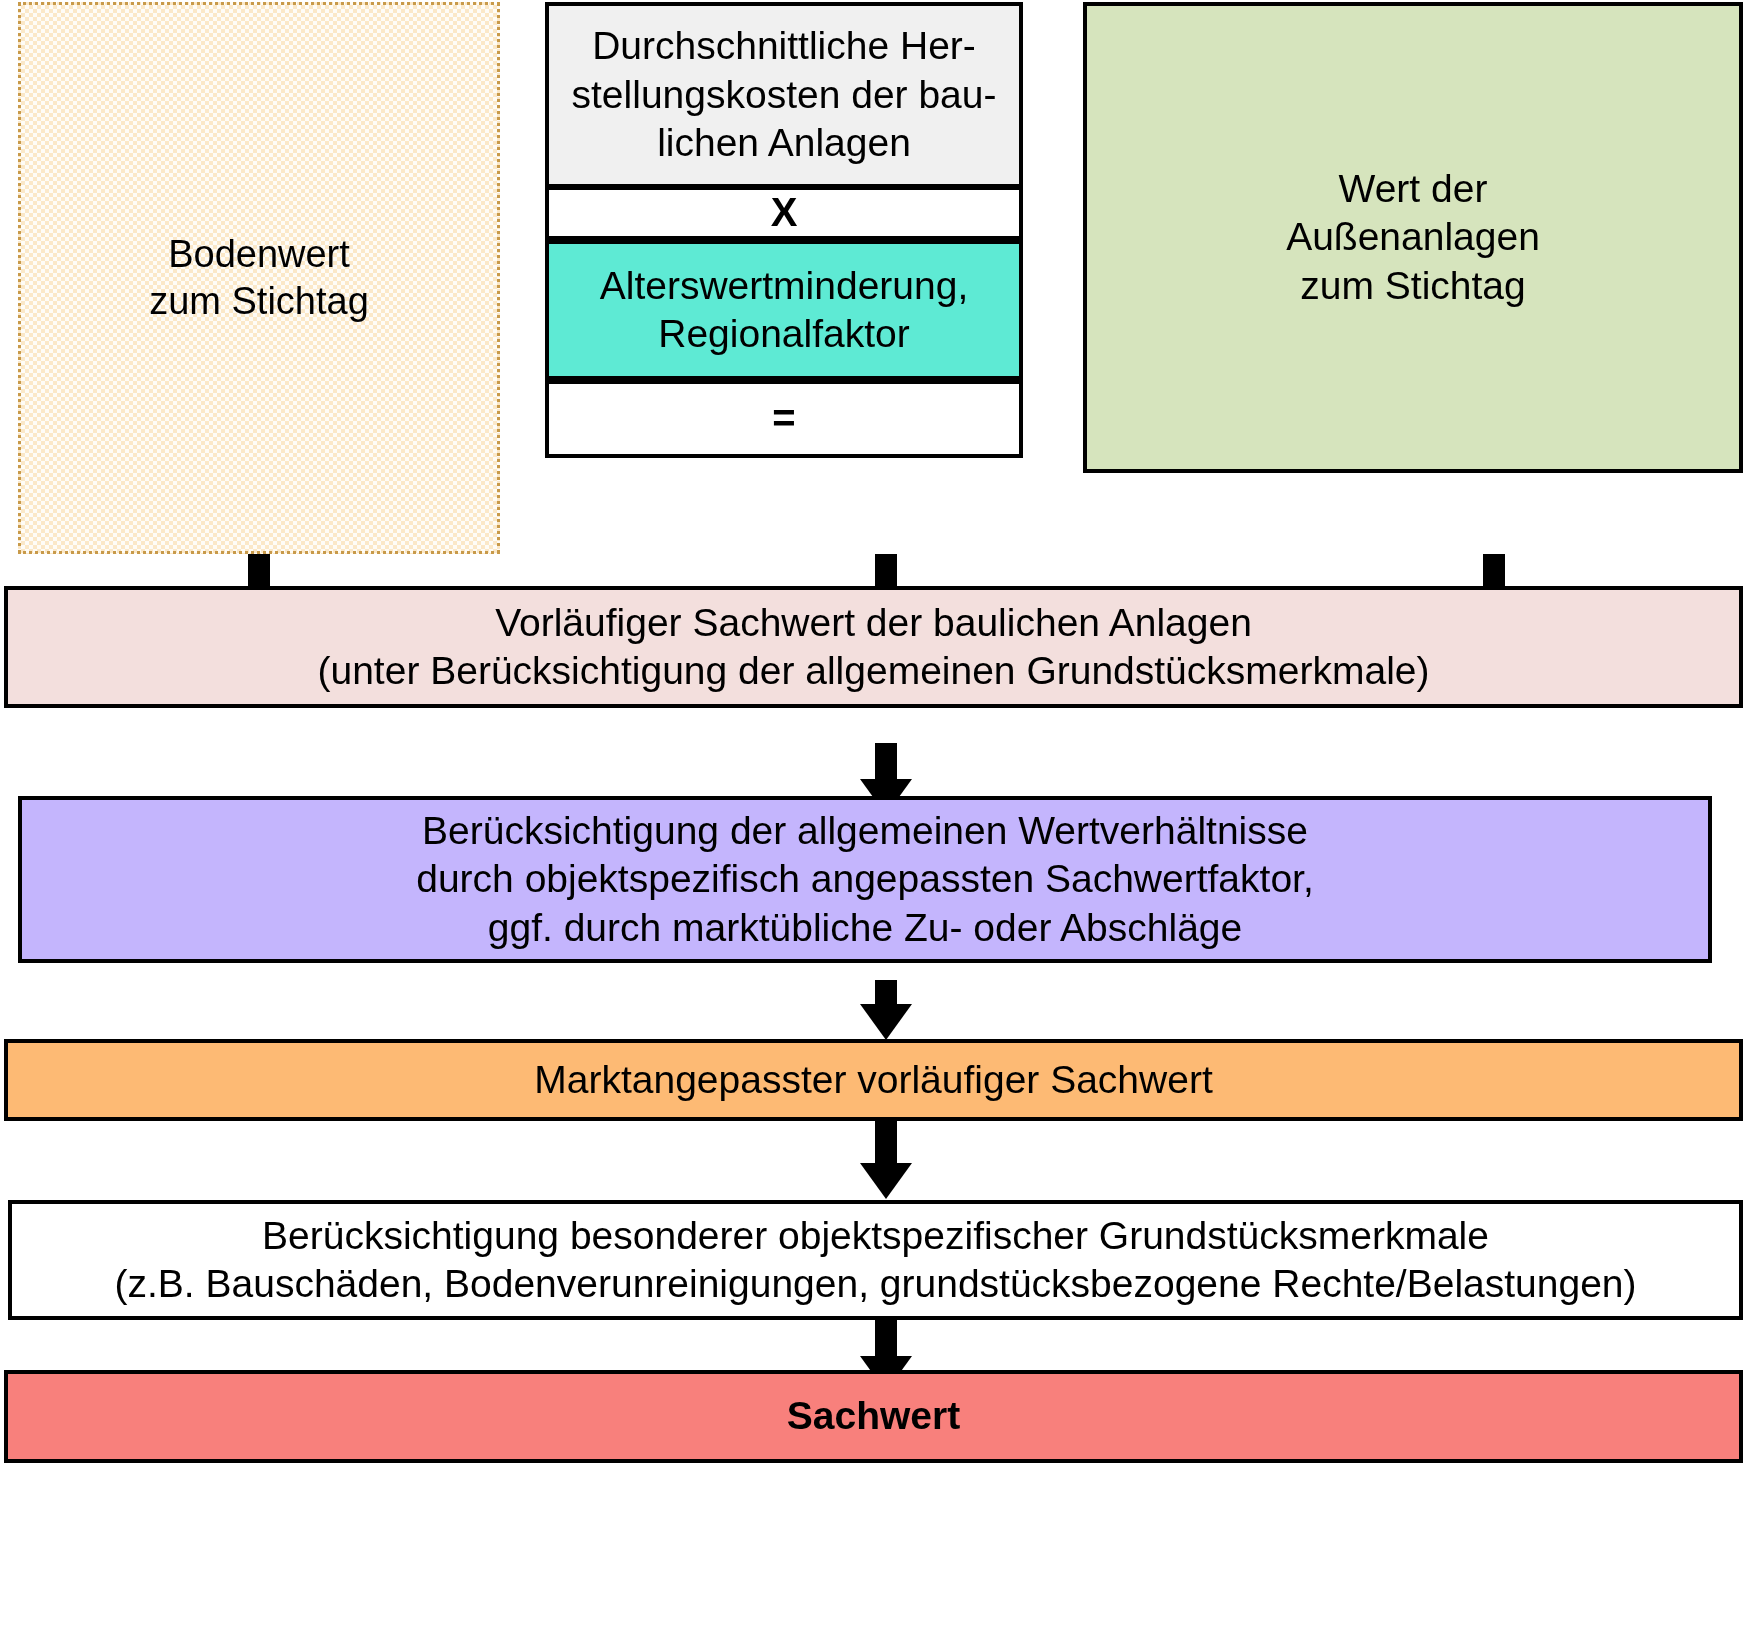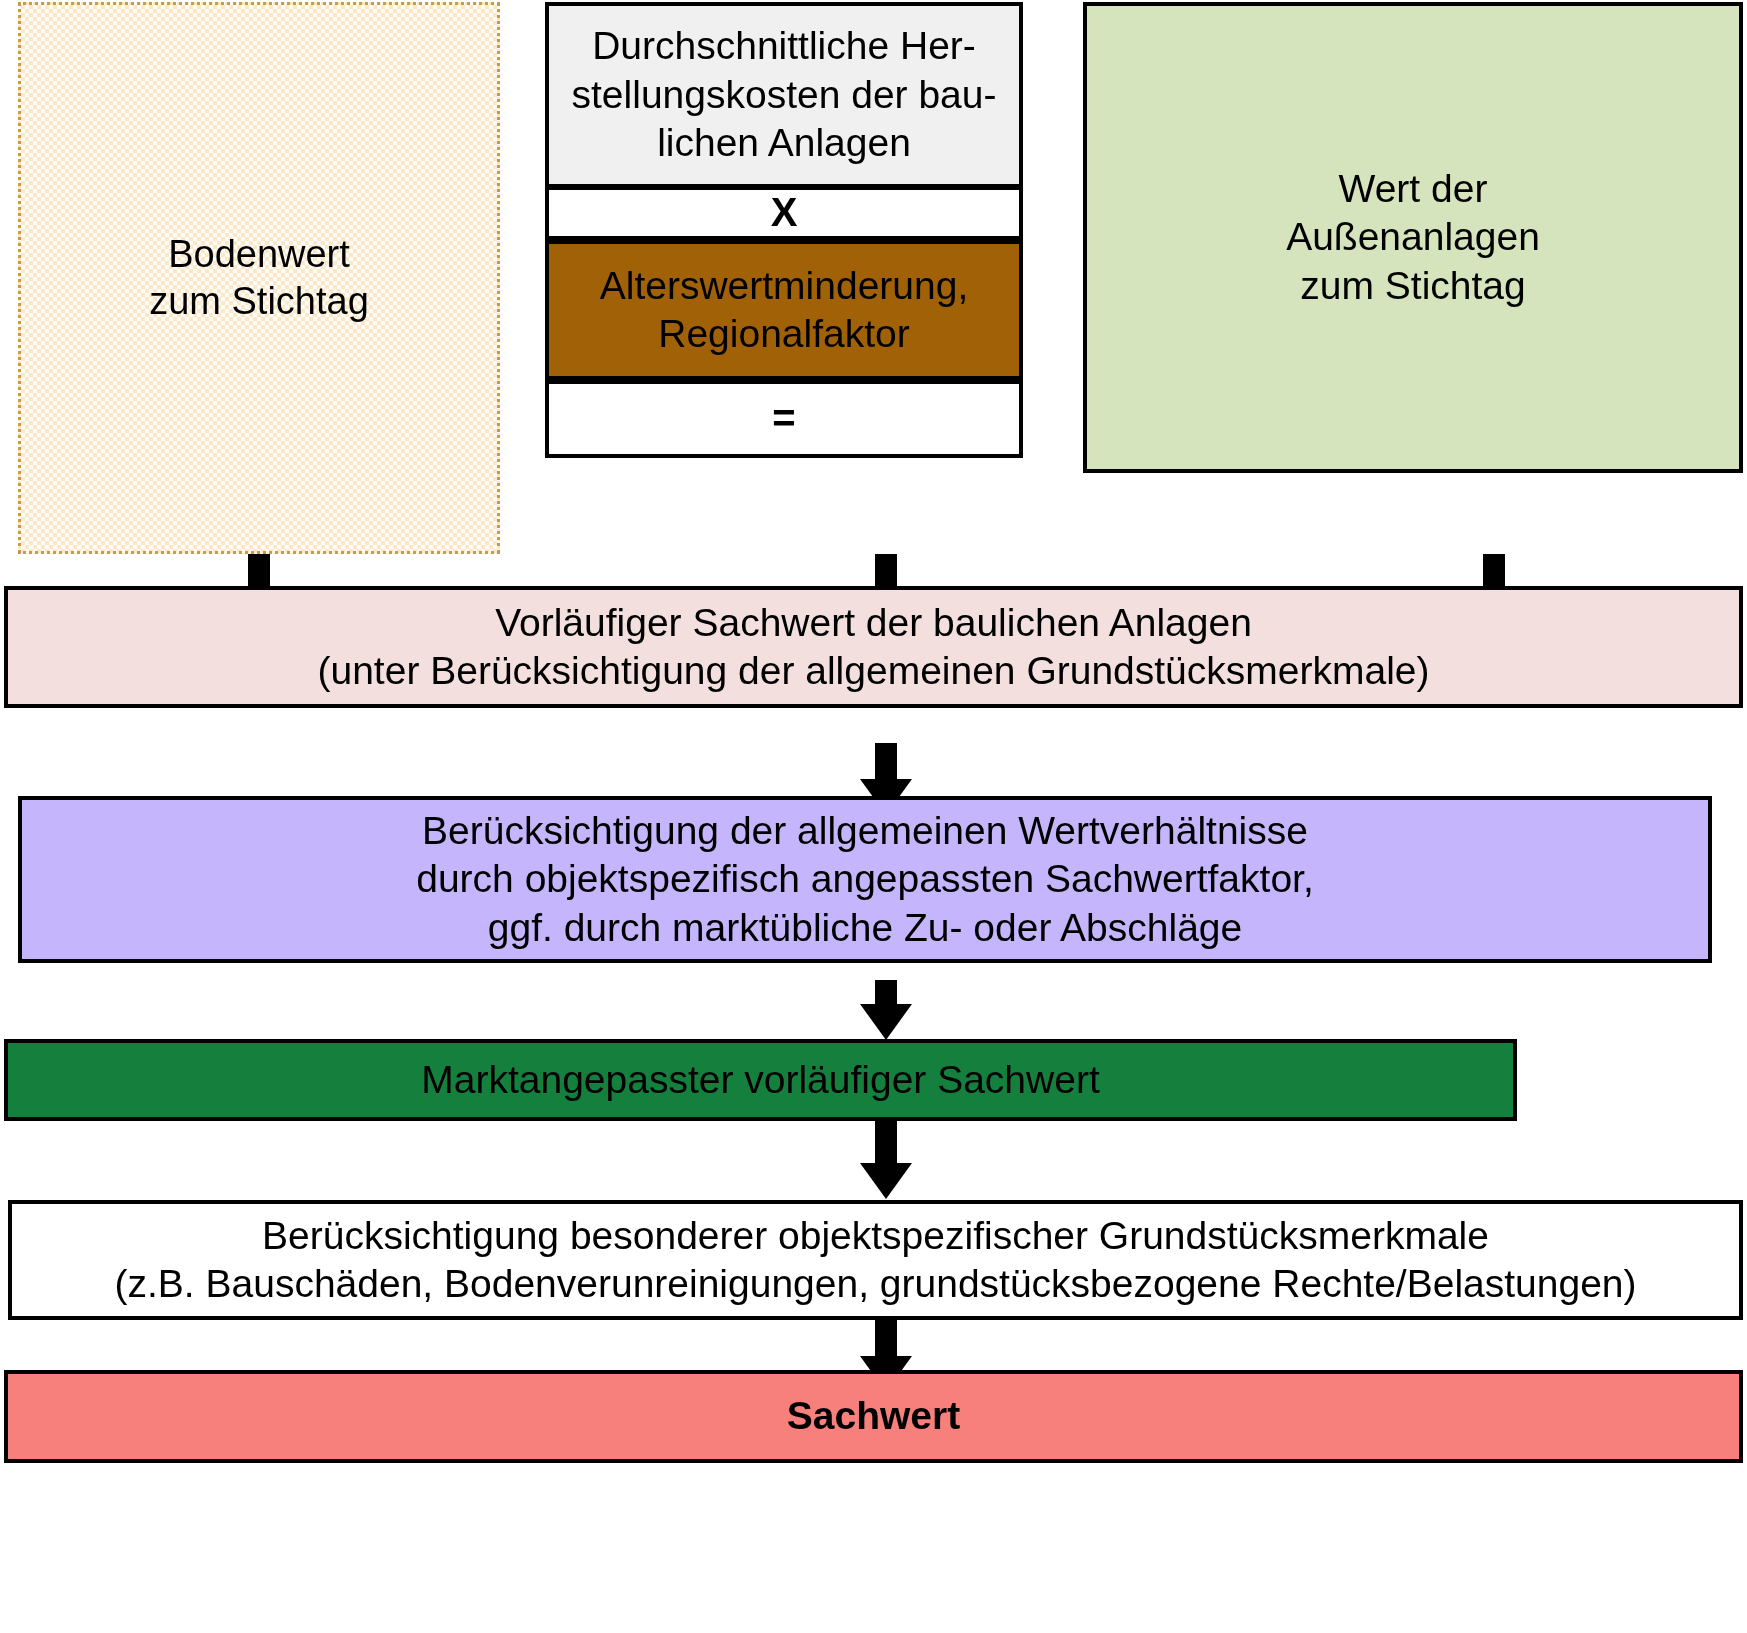--- a/index.html
+++ b/index.html
@@ -57,21 +57,21 @@
     font-size: 39px;
   }
   #op-mal {
     left: 545px; top: 186px; width: 478px; height: 54px;
     background: #ffffff;
     font-weight: bold;
     font-size: 40px;
   }
   #alterswertminderung {
     left: 545px; top: 240px; width: 478px; height: 140px;
-    background: #a16207;
+    background: #5eead4;
   }
   #op-gleich {
     left: 545px; top: 380px; width: 478px; height: 78px;
     background: #ffffff;
     font-weight: bold;
     font-size: 40px;
   }
   #zeitwert {
     left: 545px; top: 458px; width: 478px; height: 96px;
     background: #d6d6d6;
@@ -86,22 +86,22 @@
   
   #vorlaeufiger {
     left: 4px; top: 586px; width: 1739px; height: 122px;
     background: #f3dfdd;
   }
   #beruecksichtigung-wert {
     left: 18px; top: 796px; width: 1694px; height: 167px;
     background: #c4b5fd;
   }
   #marktangepasst {
-    left: 4px; top: 1039px; width: 1513px; height: 82px;
-    background: #15803d;
+    left: 4px; top: 1039px; width: 1739px; height: 82px;
+    background: #fdba74;
   }
   #beruecksichtigung-merkmale {
     left: 8px; top: 1200px; width: 1735px; height: 120px;
     background: #ffffff;
   }
   #sachwert {
     left: 4px; top: 1370px; width: 1739px; height: 93px;
     background: #f8807c;
     font-weight: bold;
   }

